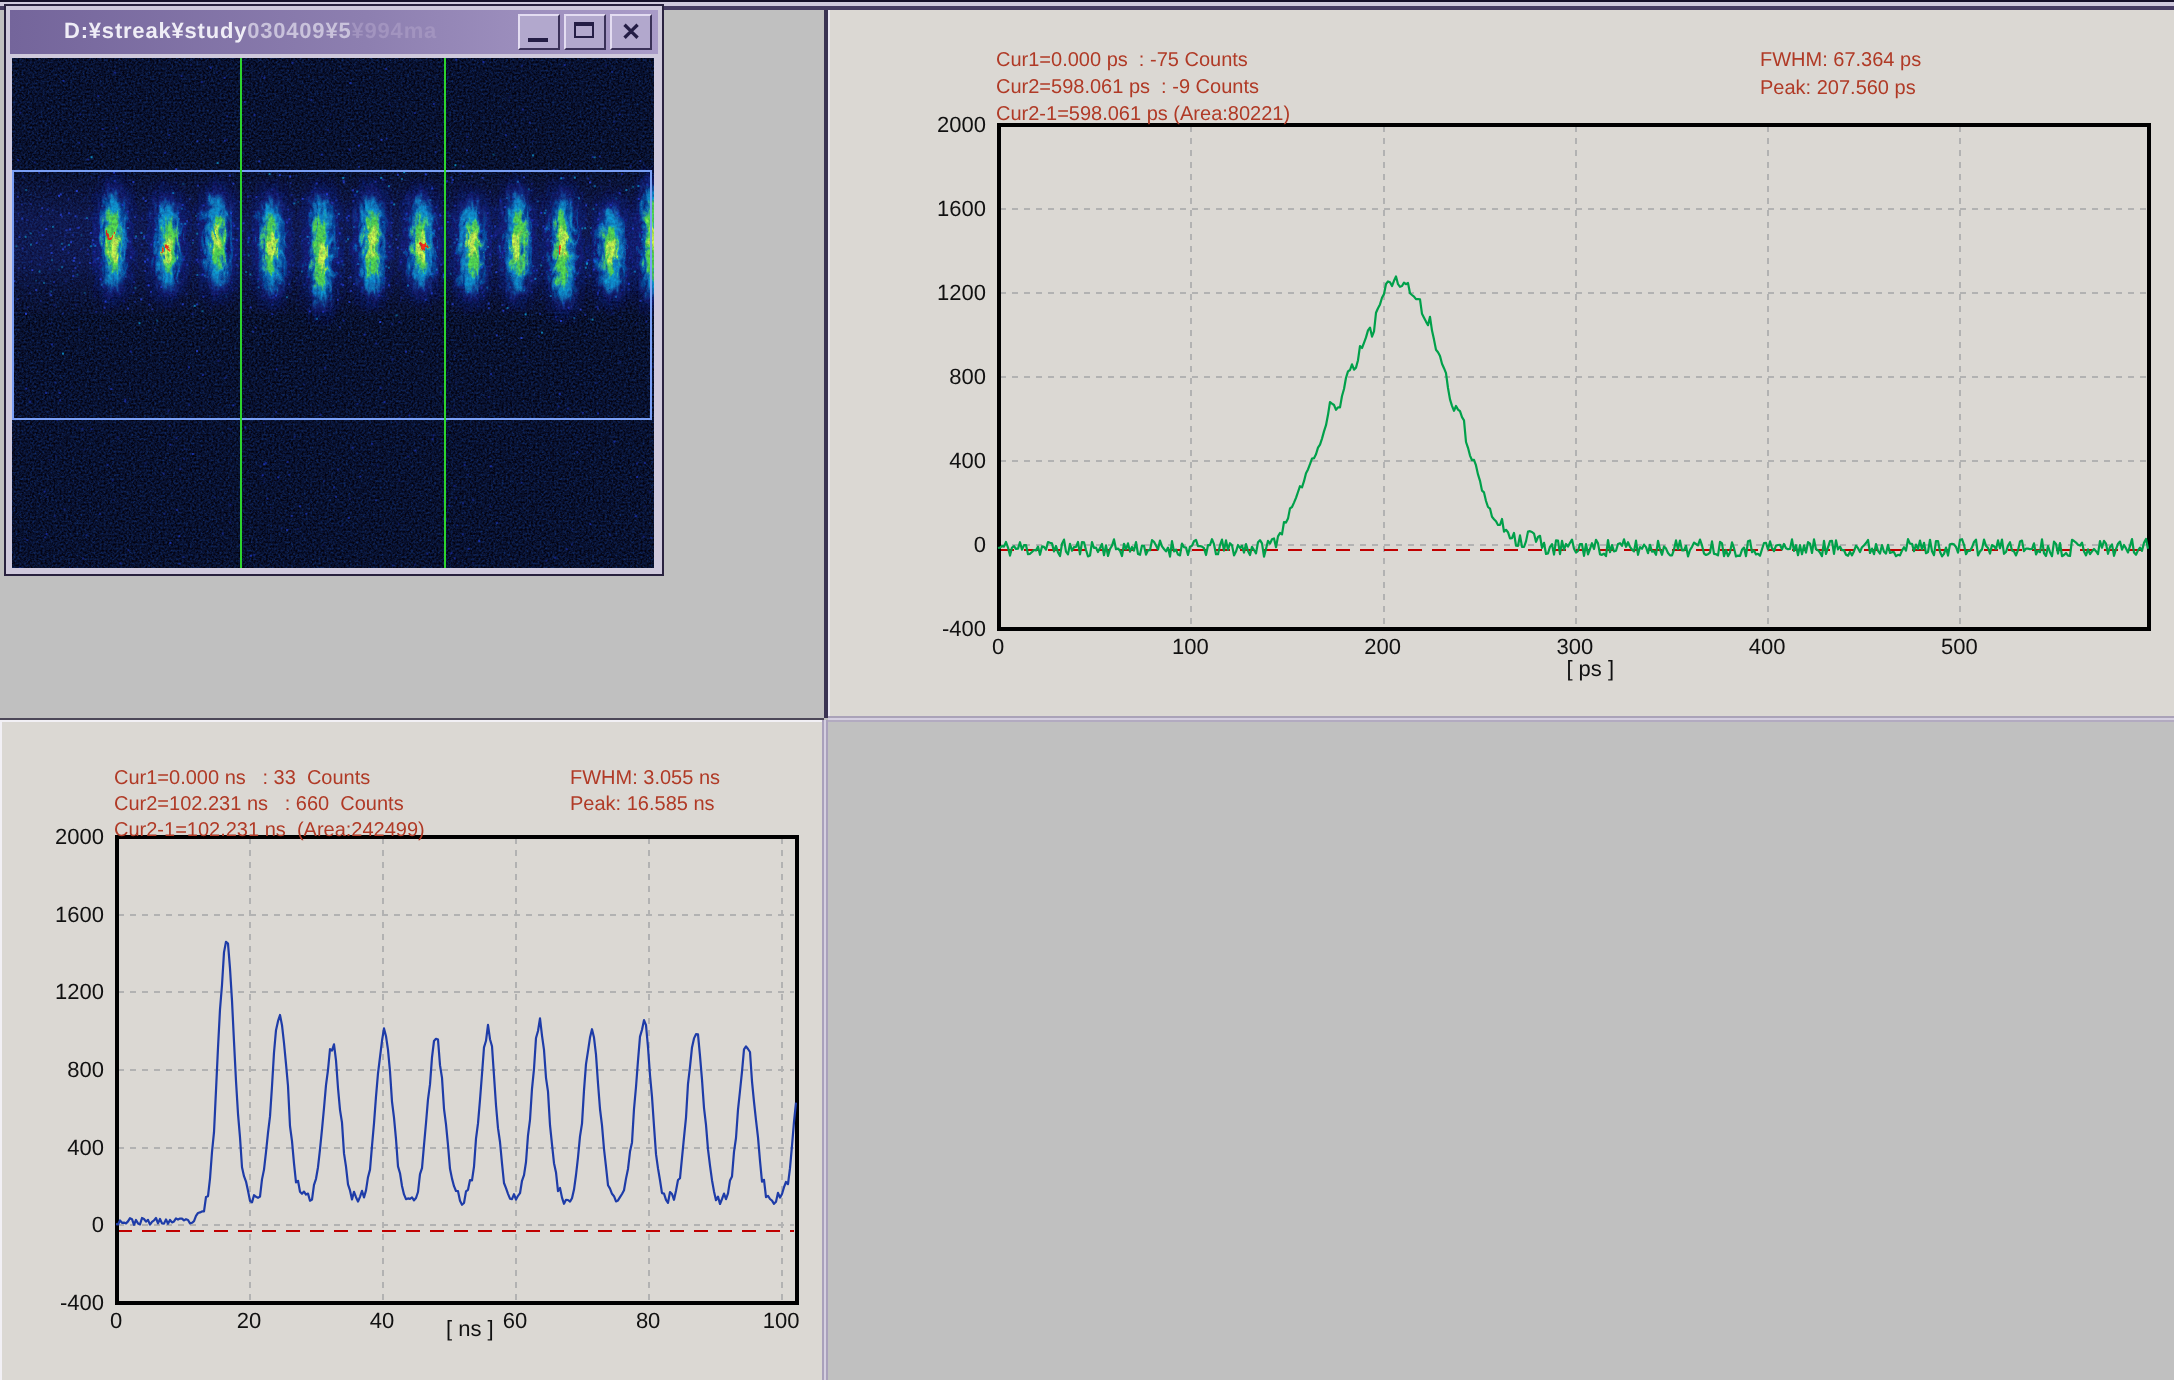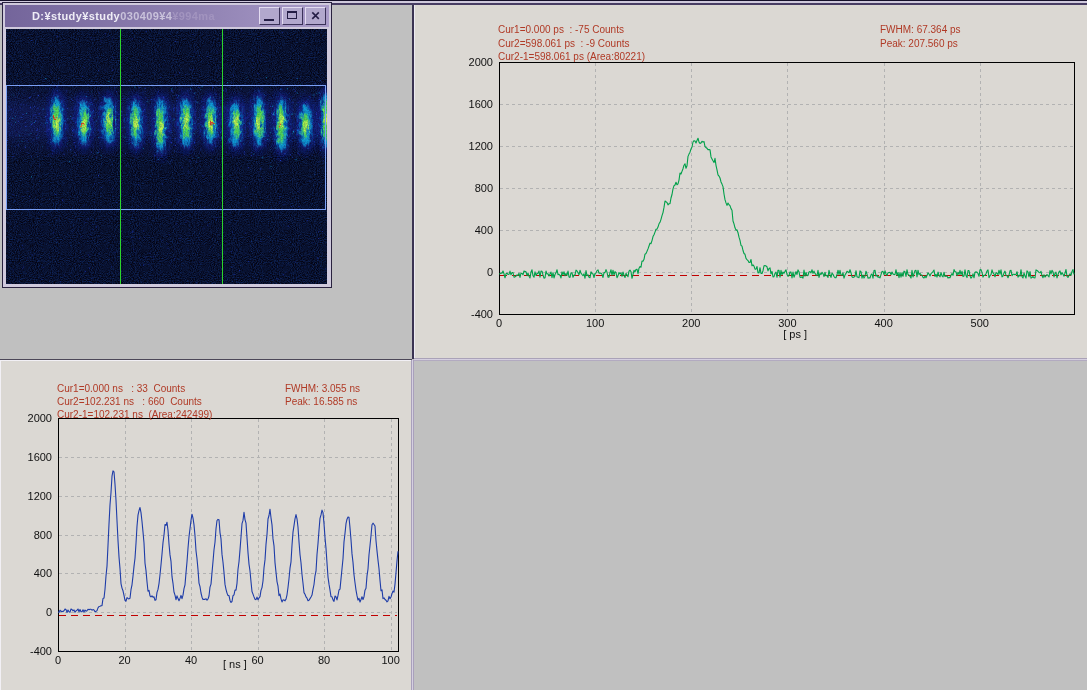--- a/index.html
+++ b/index.html
@@ -31,21 +31,21 @@
 <div id="top-strip"></div>
 <div id="divider-v"></div>
 <div id="divider-h-left"></div>
 <div id="divider-h-right"></div>
 <div id="panel-tr"></div>
 <div id="panel-bl"></div>
 <div id="divider-v2"></div>
 
 <div id="streak-window">
   <div id="titlebar">
-    <div id="title-text"><span class="tseg1">D:¥study¥study</span><span class="tseg2">030409¥4</span><span class="tseg3">¥994ma</span></div>
+    <div id="title-text"><span class="tseg1">D:¥streak¥study</span><span class="tseg2">030409¥5</span><span class="tseg3">¥994ma</span></div>
     <div class="tb-btn" id="btn-min">
         <span class="glyph-min"></span>
       </div>
     <div class="tb-btn" id="btn-max">
         <span class="glyph-max"></span>
       </div>
     <div class="tb-btn" id="btn-close">
         <span class="glyph-close">✕</span>
       </div>
   </div>

